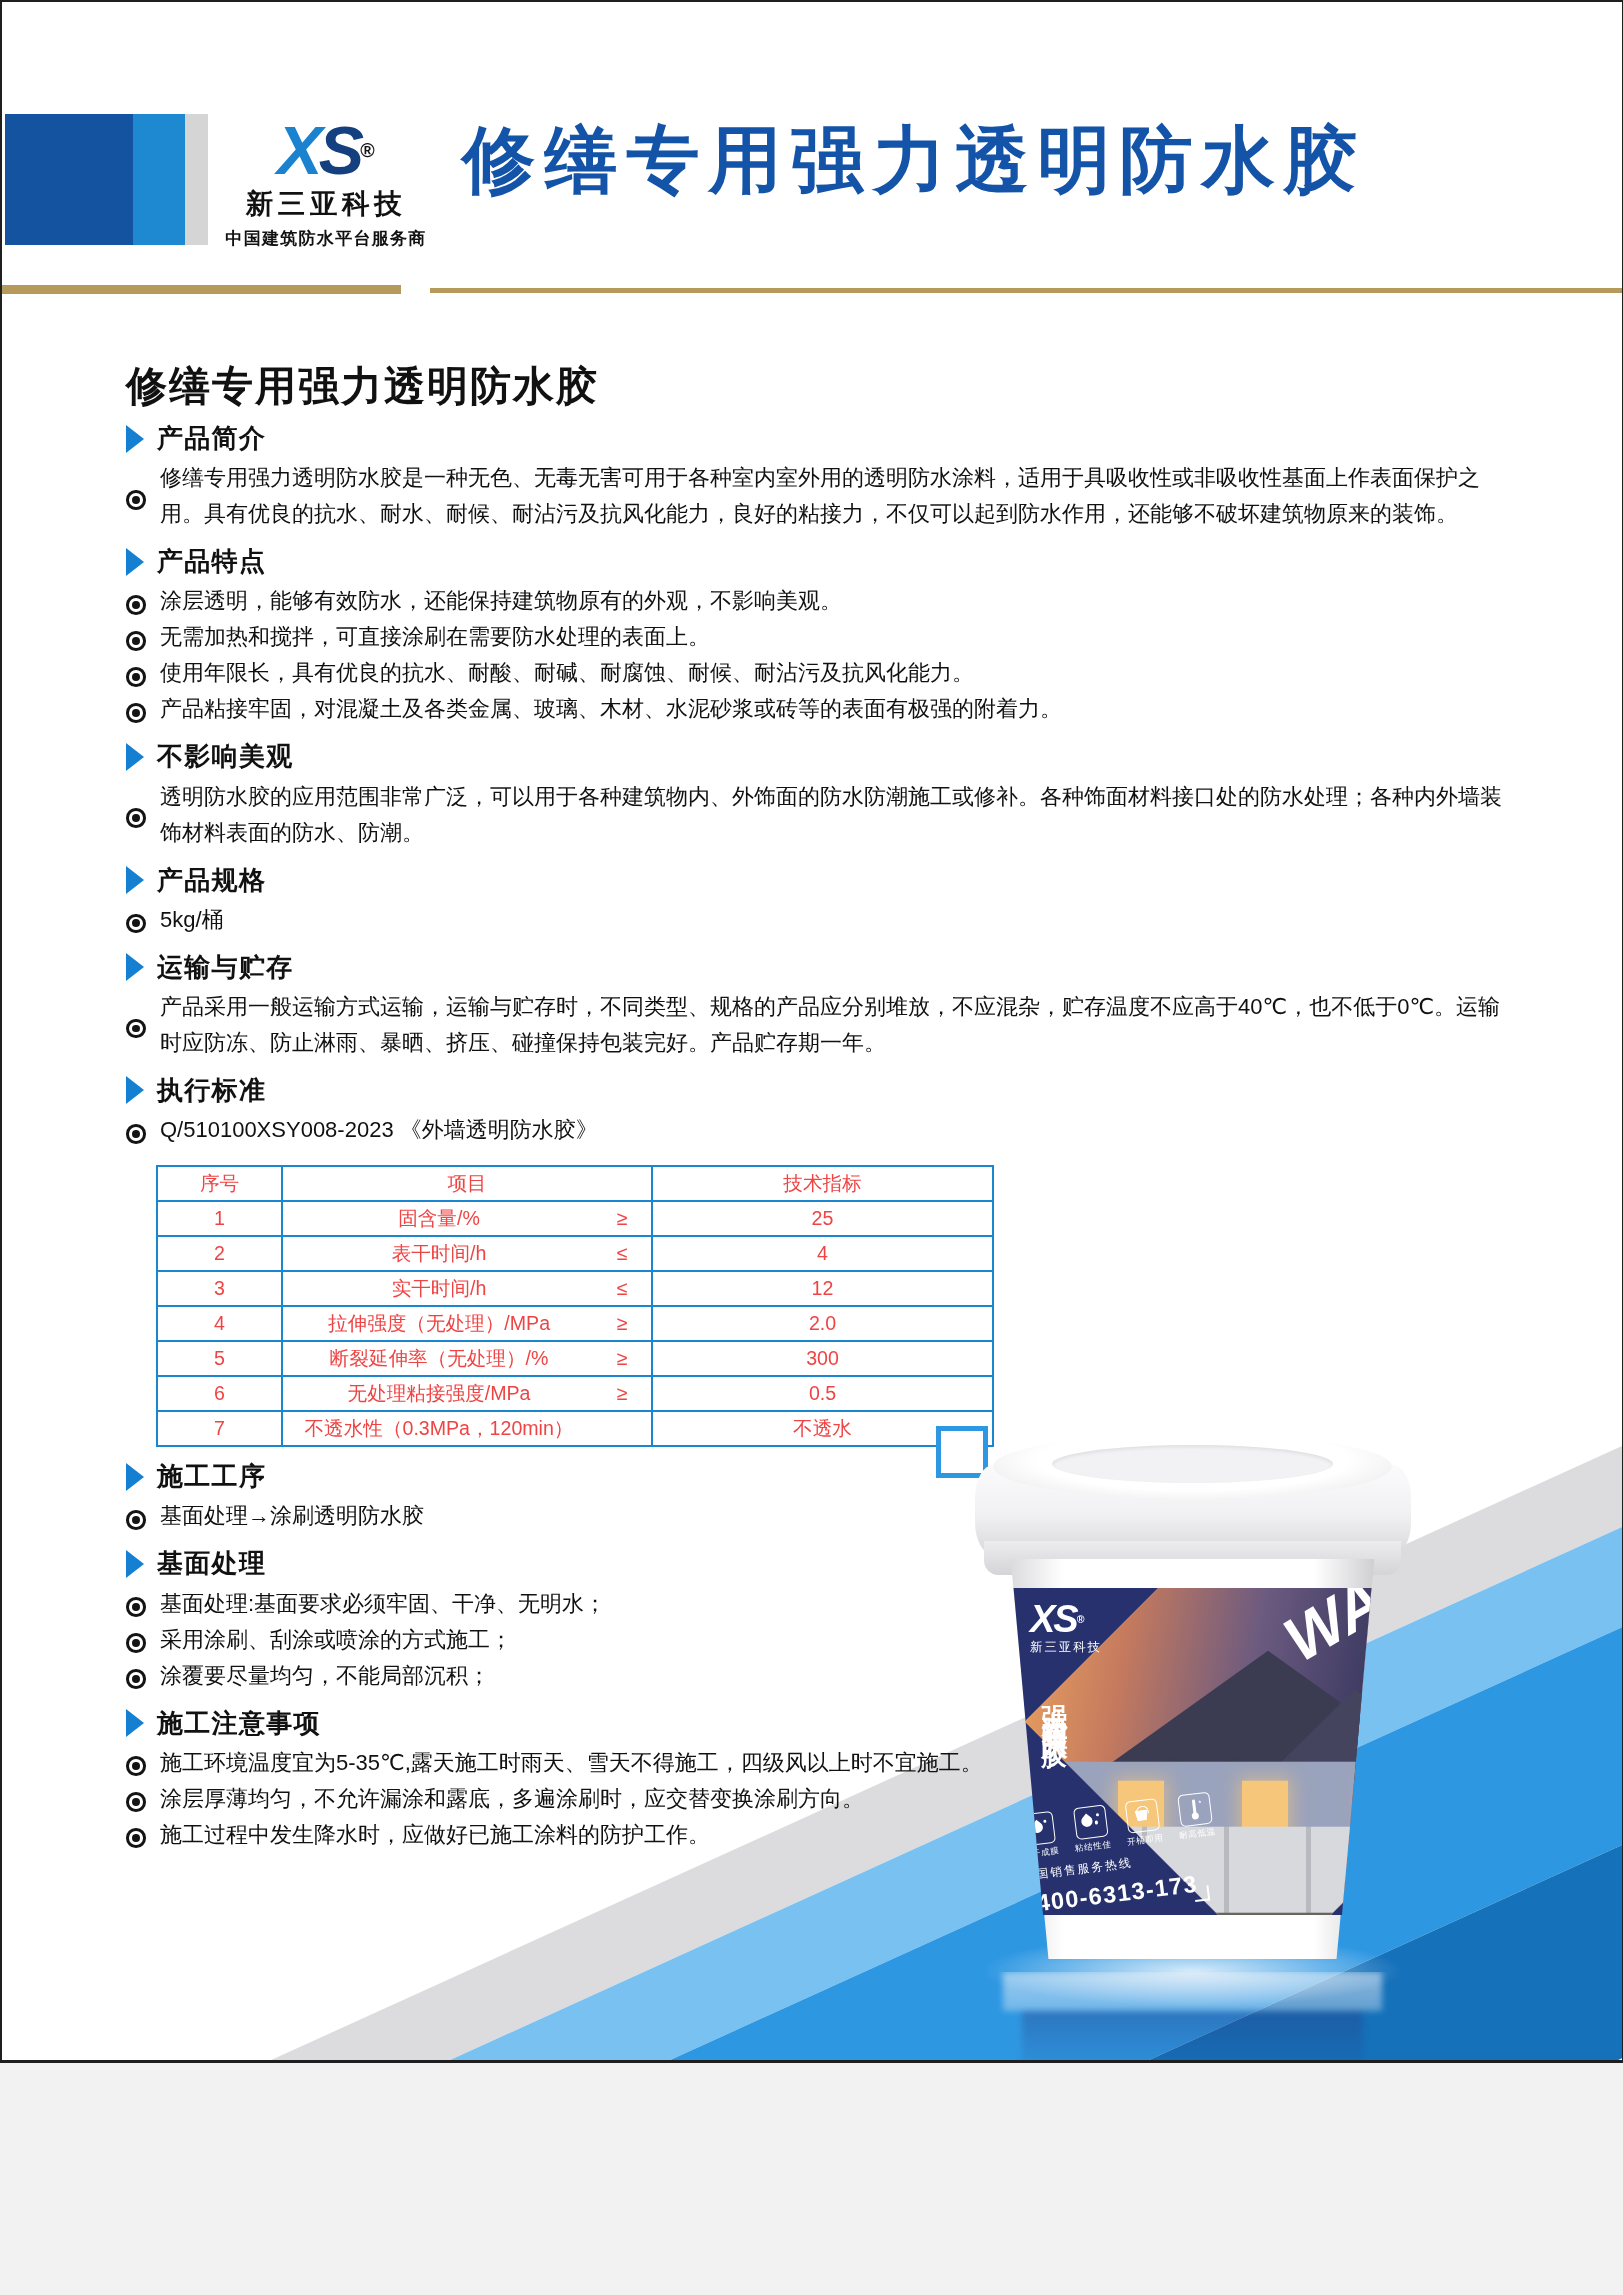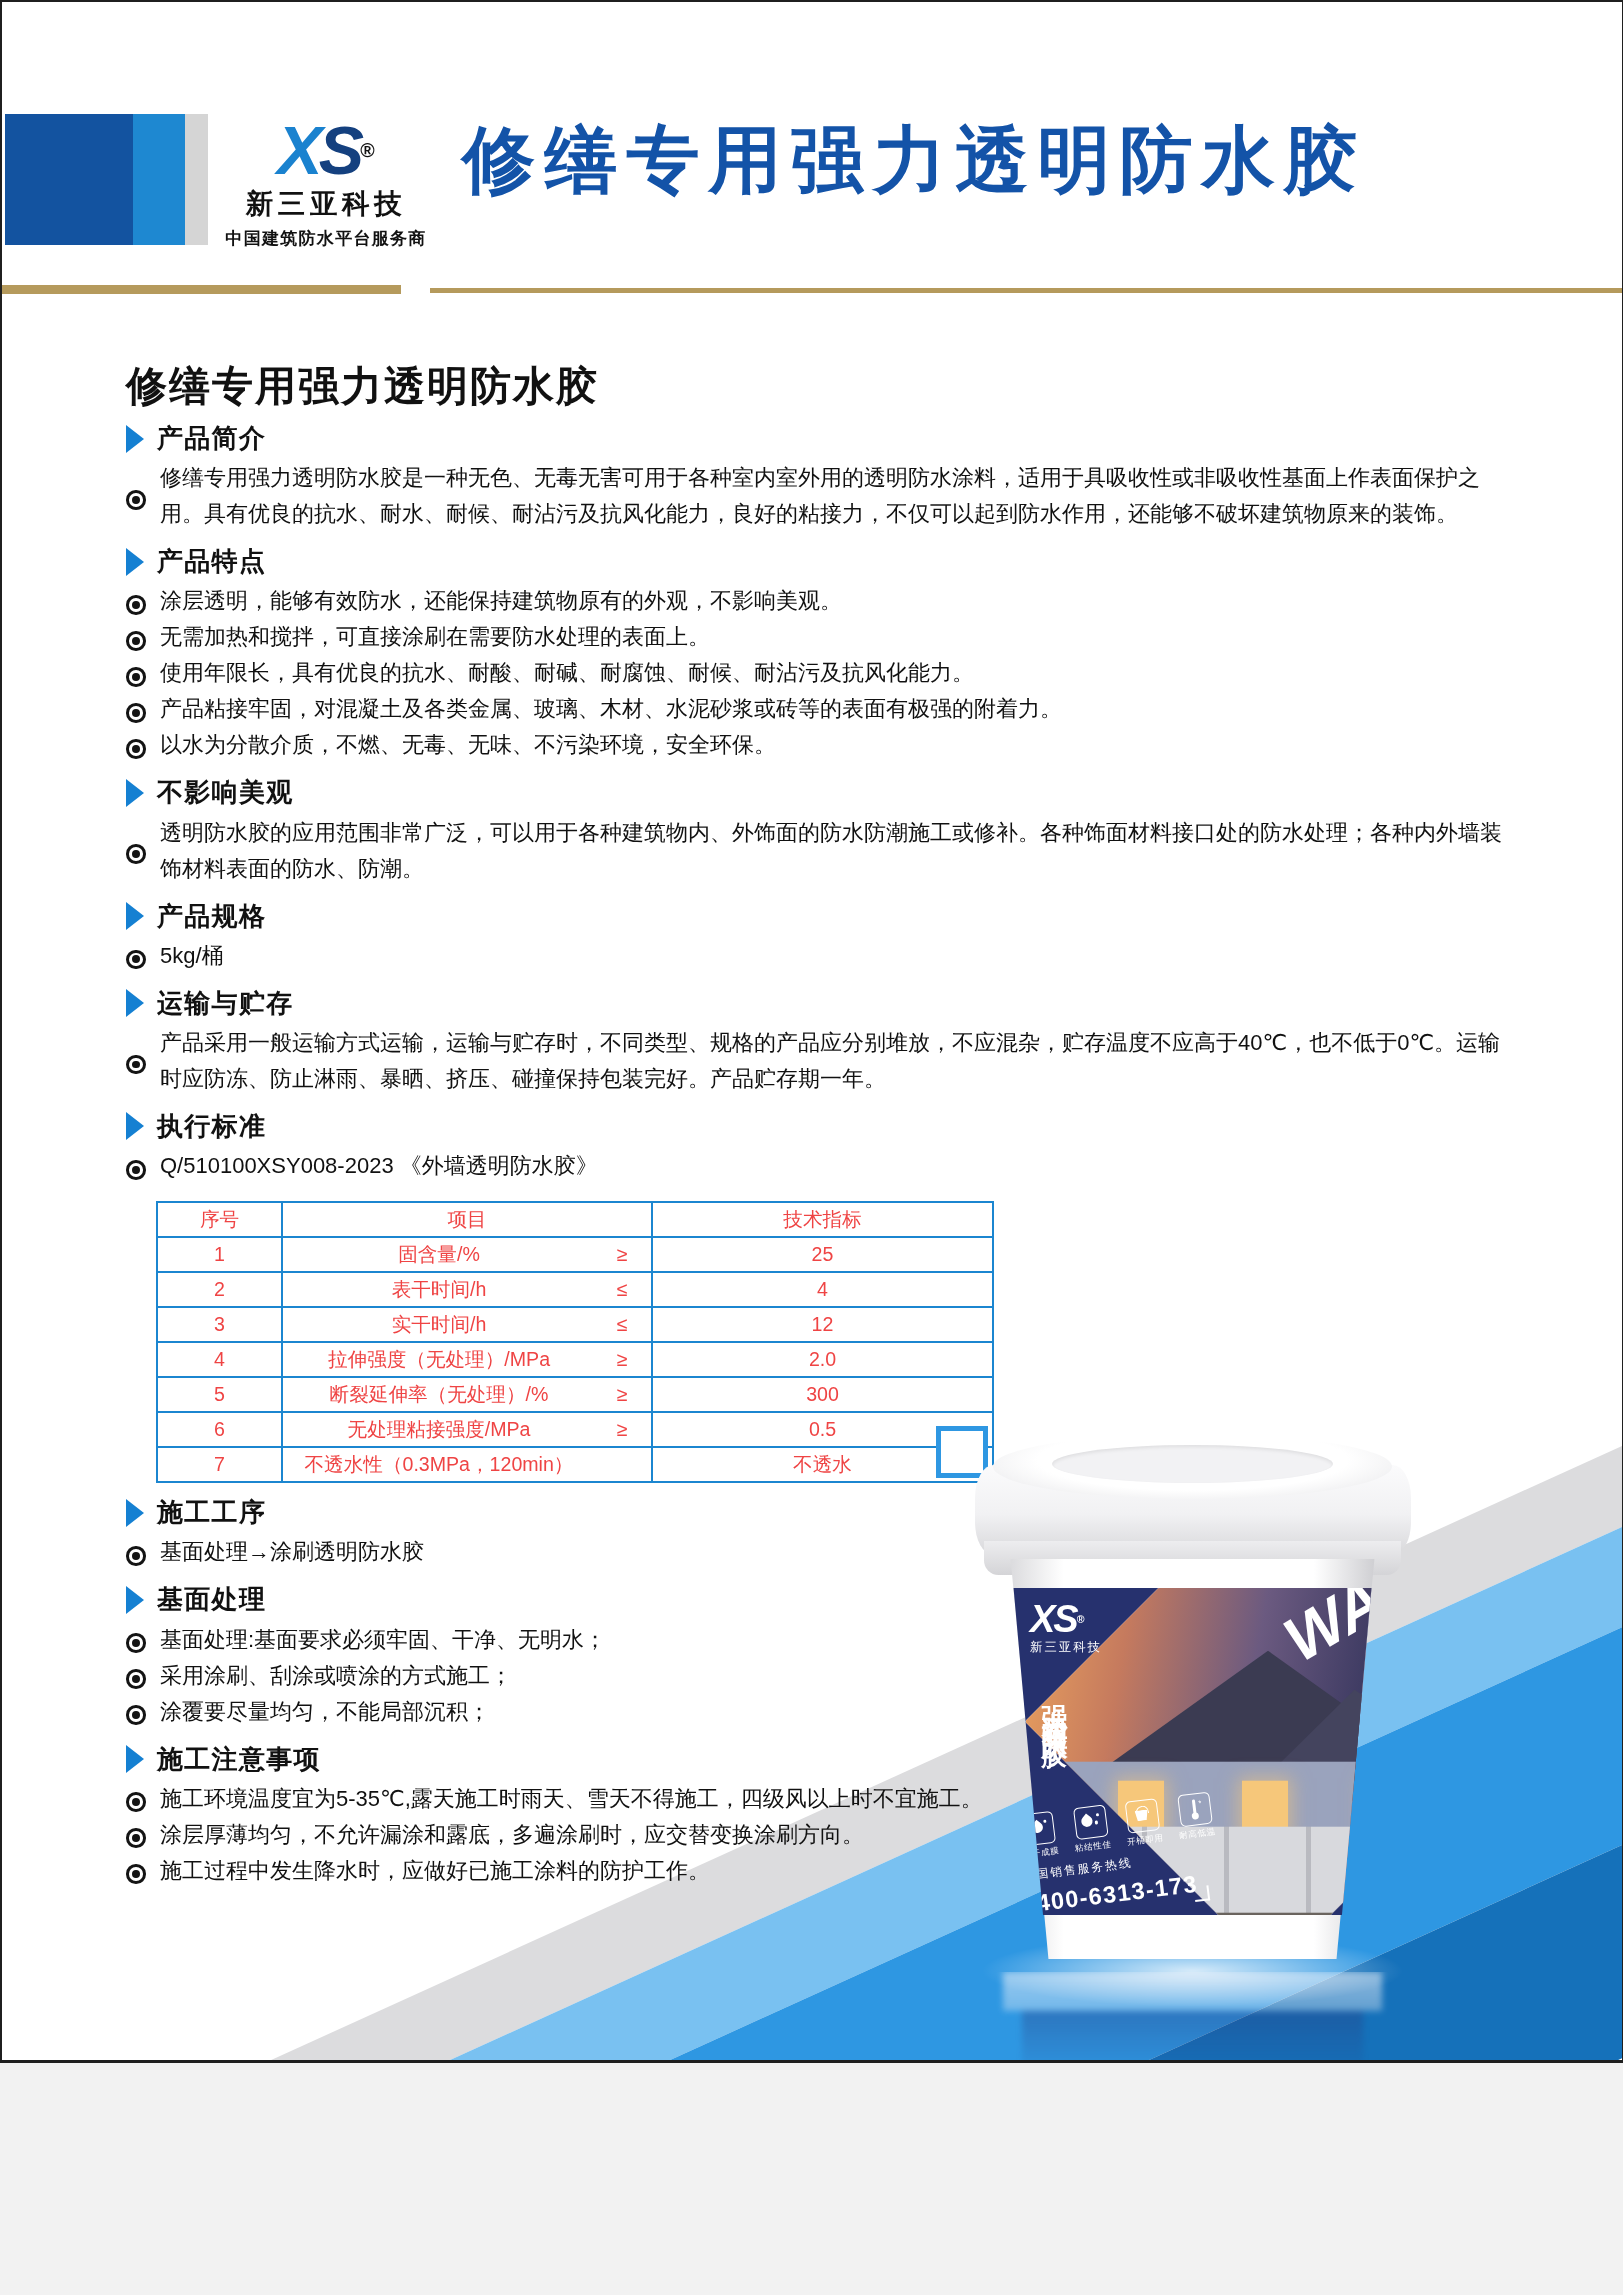--- a/index.html
+++ b/index.html
@@ -203,24 +203,20 @@
             <span class="bt">无需加热和搅拌，可直接涂刷在需要防水处理的表面上。</span>
           </div>
         <div class="b">
             <span class="fe"></span>
             <span class="bt">使用年限长，具有优良的抗水、耐酸、耐碱、耐腐蚀、耐候、耐沾污及抗风化能力。</span>
           </div>
         <div class="b">
             <span class="fe"></span>
             <span class="bt">产品粘接牢固，对混凝土及各类金属、玻璃、木材、水泥砂浆或砖等的表面有极强的附着力。</span>
           </div>
-        <div class="b">
-            <span class="fe"></span>
-            <span class="bt">以水为分散介质，不燃、无毒、无味、不污染环境，安全环保。</span>
-          </div>
       </div>
     </div>
 
     <div class="sec">
       <div class="sec-head">
           <span class="tri"></span>
           <span class="sec-title">不影响美观</span>
         </div>
       <div class="bullets">
         <div class="b">

